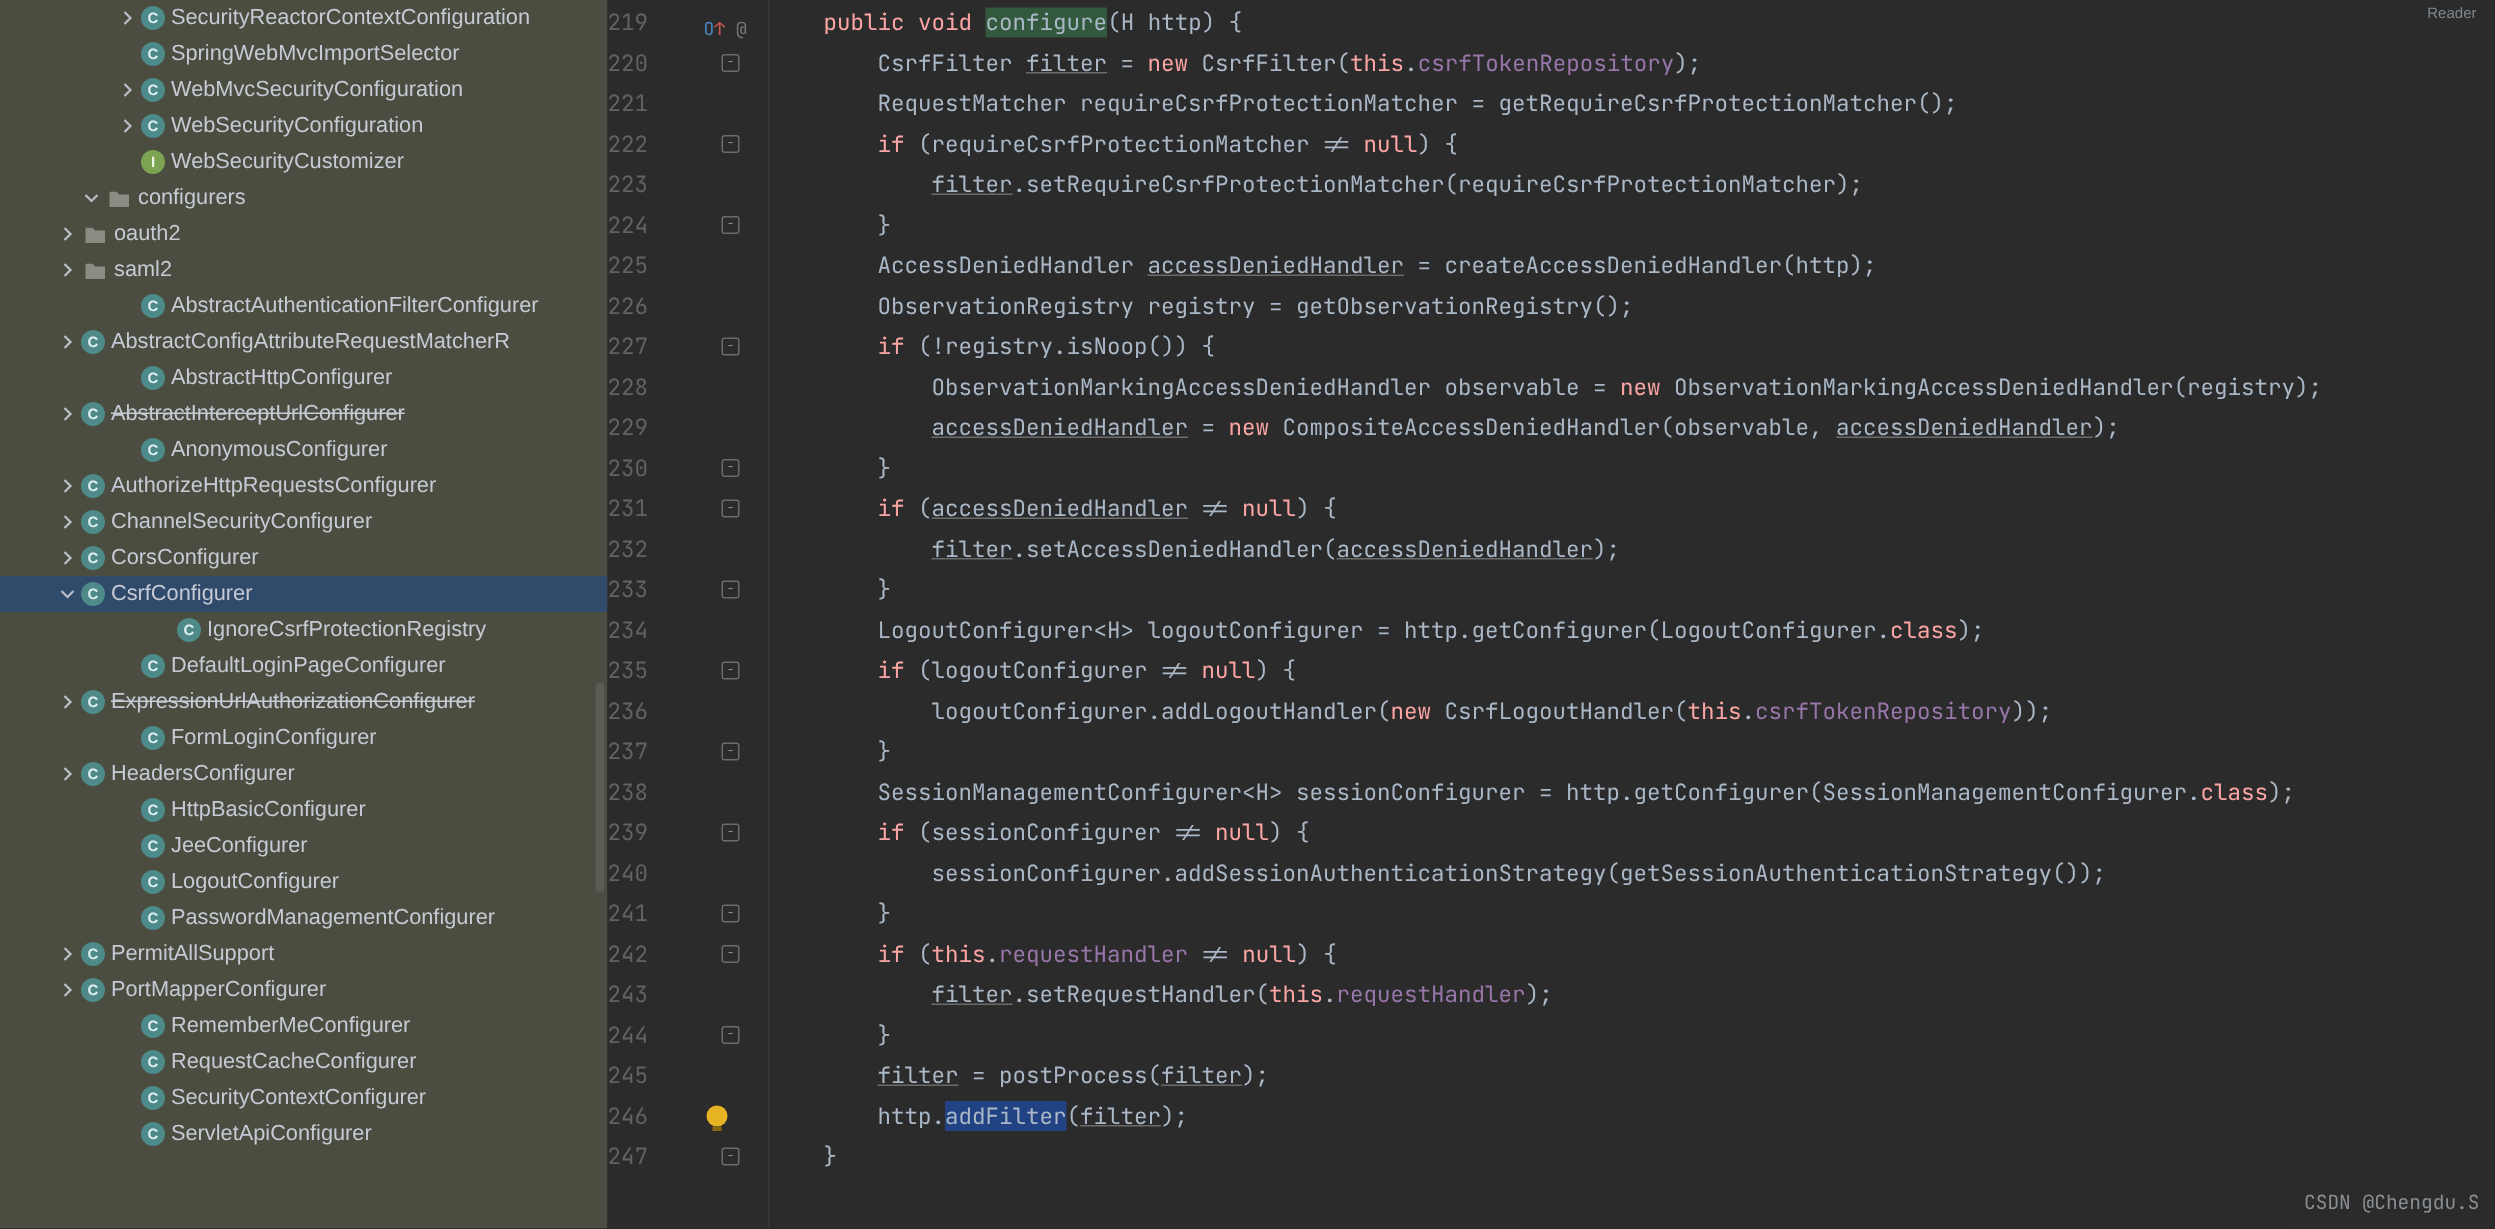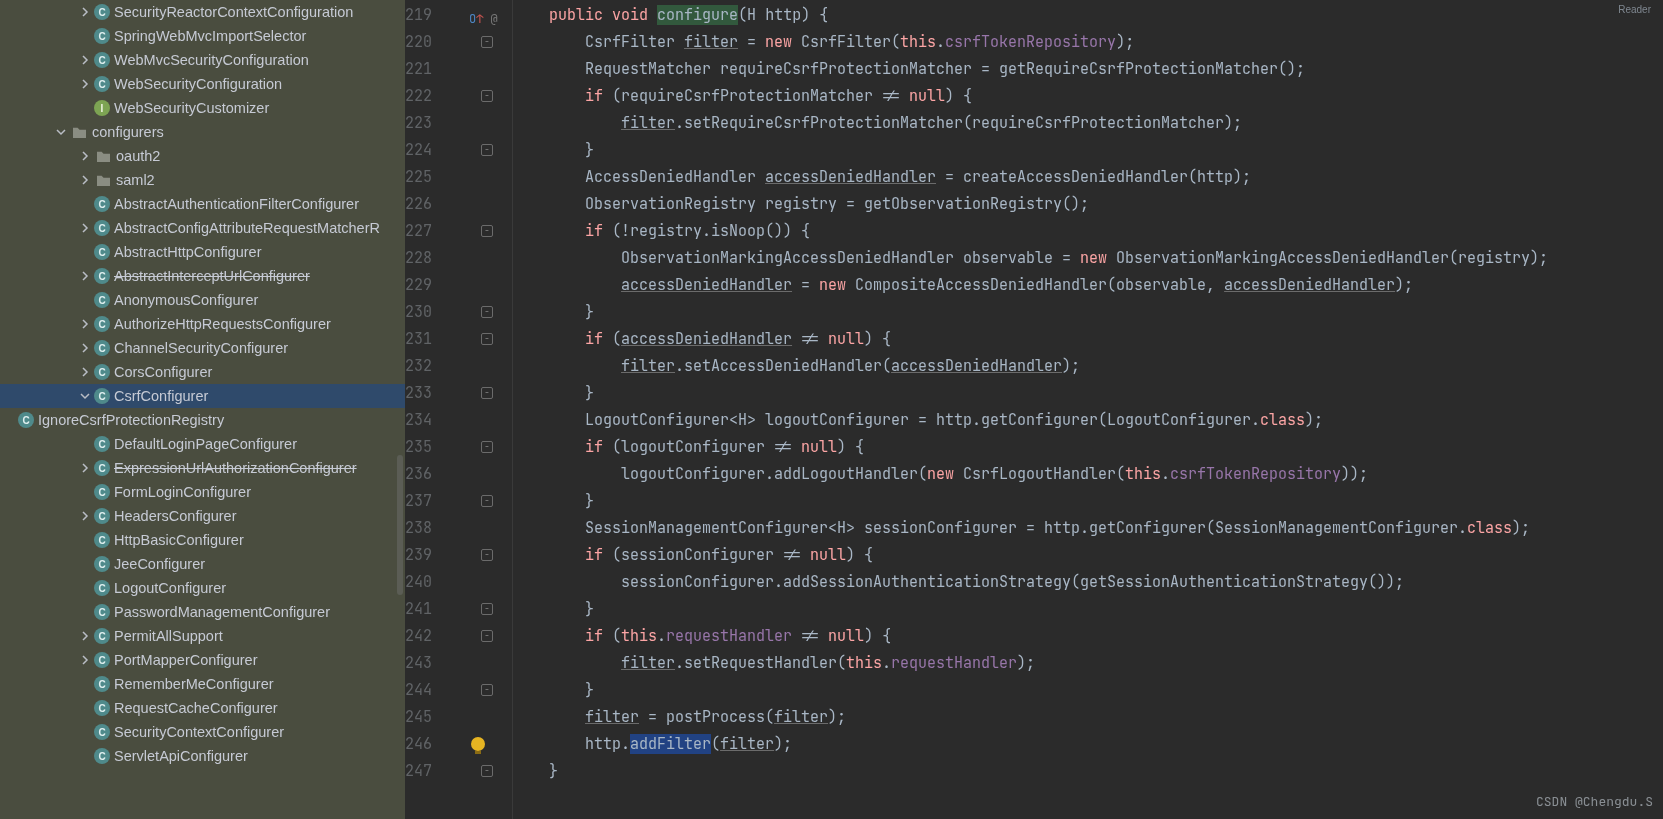--- a/index.html
+++ b/index.html
@@ -24,23 +24,23 @@
   .sidebar-scroll {
     position:absolute; right:2px; top:455px; width:6px; height:140px; background:#5b5d55; border-radius:3px;
   }
   .tree { list-style: none; color:#c0c4cc; font-size:14.5px; }
   .tree-row {
     display:flex; align-items:center; height:24px; padding-left:0;
     white-space:nowrap; cursor:pointer;
   }
   .tree-row.selected { background:#2f4a6b; }
   .indent-1 { padding-left:52px;align-items:center; }
-  .indent-2 { padding-left:76px; }
+  .indent-2 { padding-left:36px; }
   .indent-3 { padding-left:76px; }
-  .indent-4 { }
+  .indent-4 { padding-left:100px; }
   .chev { width:18px; display:inline-flex; justify-content:center; color:#b9bdc5; }
   .chev svg { width:10px; height:10px; }
   .spacer { width:18px; display:inline-block; }
   .fld-icon, .cls-icon, .int-icon {
     width:18px; height:18px; display:inline-flex; align-items:center; justify-content:center; margin-right:4px;
   }
   .fld-icon svg { width:15px; height:13px; }
   .cls-icon {
     background:#4f8a8b; border-radius:50%; width:16px; height:16px;
   }

